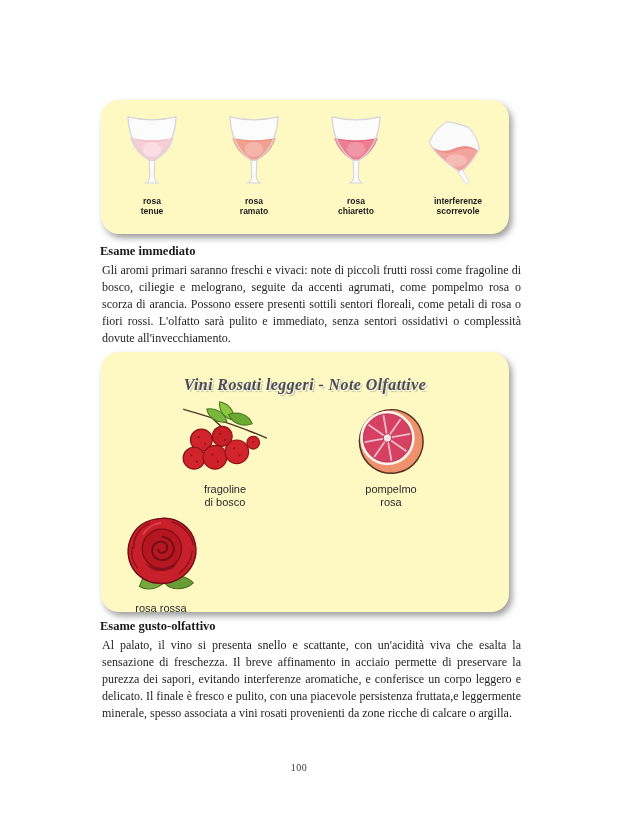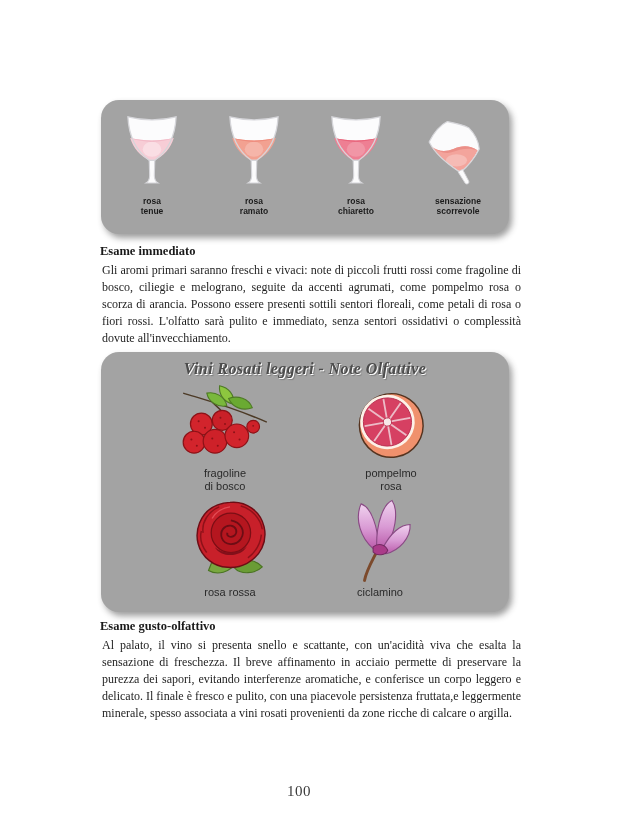--- a/index.html
+++ b/index.html
@@ -1,47 +1,47 @@
 <!DOCTYPE html>
 <html><head>
 <meta charset="utf-8">
 <style>
   html,body{margin:0;padding:0;background:#fff;}
   .page{position:relative;width:618px;height:838px;background:#ffffff;overflow:hidden;
         font-family:"Liberation Serif",serif;}
-  .card{position:absolute;left:101px;width:408px;background:#a3a3a3;border-radius:18px;
+  .card{position:absolute;left:101px;width:408px;background:#fef9c3;border-radius:18px;
         box-shadow:3px 4px 6px rgba(40,40,40,.45);box-sizing:border-box;}
   .card-glasses{top:100px;height:134px;display:flex;justify-content:space-evenly;
         align-items:flex-start;padding-top:13px;}
   .glass-col{display:flex;flex-direction:column;align-items:center;width:25%;}
   .glass-art{height:78px;display:flex;align-items:center;justify-content:center;}
   .glass-label{font-family:"Liberation Sans",sans-serif;font-weight:bold;font-size:8.5px;
         line-height:10px;text-align:center;white-space:pre-line;color:#1c1c1c;margin-top:5px;}
-  .card-aromas{top:352px;height:260px;padding-top:8px;}
+  .card-aromas{top:352px;height:260px;padding-top:24px;}
   .aroma-title{font-weight:bold;font-style:italic;font-size:16px;letter-spacing:.4px;
         text-align:center;color:#4c4c4c;
         text-shadow:1px 1px 0 #ffffff,2px 2px 1px rgba(0,0,0,.22);}
   .aroma-row{display:flex;justify-content:space-evenly;margin-top:4px;}
-  .aroma-row2{justify-content:center;gap:30px;margin-top:2px;}
+  .aroma-row2{justify-content:flex-start;gap:42px;margin-top:2px;}
   .aroma-col{display:flex;flex-direction:column;align-items:center;}
   .aroma-row2 .aroma-col{width:120px;}
   .aroma-art{height:82px;display:flex;align-items:flex-end;justify-content:center;}
   .aroma-art2{height:88px;}
   .aroma-label{font-family:"Liberation Sans",sans-serif;font-size:11px;line-height:13px;
         text-align:center;white-space:pre-line;color:#2a2a2a;margin-top:3px;}
   .sec-heading{position:absolute;left:100px;width:419px;margin:0;font-size:12.5px;
         font-weight:bold;color:#1a1a1a;}
   #heading1{top:244px;}
   #heading2{top:619px;}
   .sec-body{position:absolute;left:100px;width:419px;margin:2px;font-size:12px;
         line-height:17px;text-align:justify;color:#1e1e1e;}
   #body1{top:260px;}
   #body2{top:635px;}
-  .page-number{position:absolute;top:783px;left:0;width:598px;text-align:center;
-        font-size:15px;letter-spacing:.5px;color:#3a3a3a;}
+  .page-number{position:absolute;top:762px;left:0;width:598px;text-align:center;
+        font-size:10px;letter-spacing:.5px;color:#3a3a3a;}
 </style>
 </head>
 <body>
 
 <div class="page">
 
   <section class="card card-glasses">
 
     <div class="glass-col">
       <div class="glass-art">
@@ -92,21 +92,21 @@
       <div class="glass-art">
         <svg width="76" height="70" viewBox="0 0 100 92">
           <path d="M12,33 C18,21 26,11 36,6 C46,8 56,10 64,14 C72,22 77,32 78,42 C72,54 63,65 53,73 C36,62 20,49 12,33 Z" fill="#fbfbfc"></path>
           <path d="M14,38 C24,46 34,46 44,42 C54,38 64,36 76,44 C71,54 63,64 53,72 C38,62 24,52 14,38 Z" fill="#f3a49c"></path>
           <path d="M14,38 C24,46 34,46 44,42 C54,38 64,36 76,44 C64,40 54,42 45,45.5 C34,49.5 24,46 14,38 Z" fill="#eb8f88"></path>
           <ellipse cx="48" cy="57" rx="14" ry="8" fill="#ffffff" opacity="0.25"></ellipse>
           <path d="M12,33 C18,21 26,11 36,6 C46,8 56,10 64,14 C72,22 77,32 78,42 C72,54 63,65 53,73 C36,62 20,49 12,33 Z" fill="none" stroke="#d6d6da" stroke-width="1.5"></path>
           <path d="M50,72 L56,69 L64,84 C65.5,87 61.5,89.5 59.5,87 Z" fill="#fbfbfc" stroke="#d6d6da" stroke-width="1.2"></path>
         </svg>
       </div>
-      <div class="glass-label">sensazione
+      <div class="glass-label">interferenze
 scorrevole</div>
     </div>
   </section>
 
   <h3 class="sec-heading" id="heading1">Esame immediato</h3>
   <p class="sec-body" id="body1">Gli aromi primari saranno freschi e vivaci: note di piccoli frutti rossi come fragoline di bosco, ciliegie e melograno, seguite da accenti agrumati, come pompelmo rosa o scorza di arancia. Possono essere presenti sottili sentori floreali, come petali di rosa o fiori rossi. L'olfatto sarà pulito e immediato, senza sentori ossidativi o complessità dovute all'invecchiamento.</p>
 
   <section class="card card-aromas">
     <div class="aroma-title">Vini Rosati leggeri - Note Olfattive</div>
 
@@ -173,39 +173,20 @@
             <path d="M20,40 C18,28 26,16 38,11 M62,10 C74,13 84,24 86,36 M24,62 C18,54 16,46 18,38 M70,68 C79,61 84,52 85,42" stroke="#8e1119" stroke-width="1.6" fill="none"></path>
             <circle cx="51" cy="40" r="22" fill="#b5161f" stroke="#7c0e15" stroke-width="1.4"></circle>
             <path d="M33,56 C42,64 60,64 69,55 C62,68 40,68 33,56 Z" fill="#83101a"></path>
             <path d="M51,26 C62,28 68,38 62,47 C56,55 44,54 41,46 C38,38 44,31 51,32 C57,33 59,39 55,43 C51,46 46,44 47,40" fill="none" stroke="#6d0d15" stroke-width="2"></path>
             <path d="M30,24 C34,17 42,12 50,11" stroke="#e8565f" stroke-width="1.6" fill="none" opacity="0.8"></path>
           </svg>
         </div>
         <div class="aroma-label">rosa rossa</div>
       </div>
 
-      <div class="aroma-col">
-        <div class="aroma-art aroma-art2">
-          <svg width="76" height="86" viewBox="0 0 88 100">
-            <defs>
-              <linearGradient id="cy-g" x1="0" y1="0" x2="0" y2="1">
-                <stop offset="0%" stop-color="#f0d3ef"></stop>
-                <stop offset="55%" stop-color="#d99ad4"></stop>
-                <stop offset="100%" stop-color="#bb5cab"></stop>
-              </linearGradient>
-            </defs>
-            <path d="M40,64 C34,76 28,86 26,97" stroke="#7c4a2c" stroke-width="3.4" fill="none" stroke-linecap="round"></path>
-            <path d="M36,60 C22,48 14,26 22,8 C34,12 42,36 42,58 Z" fill="url(#cy-g)" stroke="#8a4a85" stroke-width="1.3"></path>
-            <path d="M40,56 C40,30 48,8 58,4 C66,16 62,44 49,60 Z" fill="url(#cy-g)" stroke="#8a4a85" stroke-width="1.3"></path>
-            <path d="M47,60 C56,42 68,32 79,32 C80,48 66,62 51,66 Z" fill="url(#cy-g)" stroke="#8a4a85" stroke-width="1.3"></path>
-            <path d="M36,58 C42,53 50,55 53,62 C51,68 40,69 36,64 Z" fill="#aa3b89" stroke="#732a62" stroke-width="1.2"></path>
-          </svg>
-        </div>
-        <div class="aroma-label">ciclamino</div>
-      </div>
     </div>
   </section>
 
   <h3 class="sec-heading" id="heading2">Esame gusto-olfattivo</h3>
   <p class="sec-body" id="body2">Al palato, il vino si presenta snello e scattante, con un'acidità viva che esalta la sensazione di freschezza. Il breve affinamento in acciaio permette di preservare la purezza dei sapori, evitando interferenze aromatiche, e conferisce un corpo leggero e delicato. Il finale è fresco e pulito, con una piacevole persistenza fruttata,e leggermente minerale, spesso associata a vini rosati provenienti da zone ricche di calcare o argilla.</p>
 
   <div class="page-number">100</div>
 </div>
 
 </body></html>

